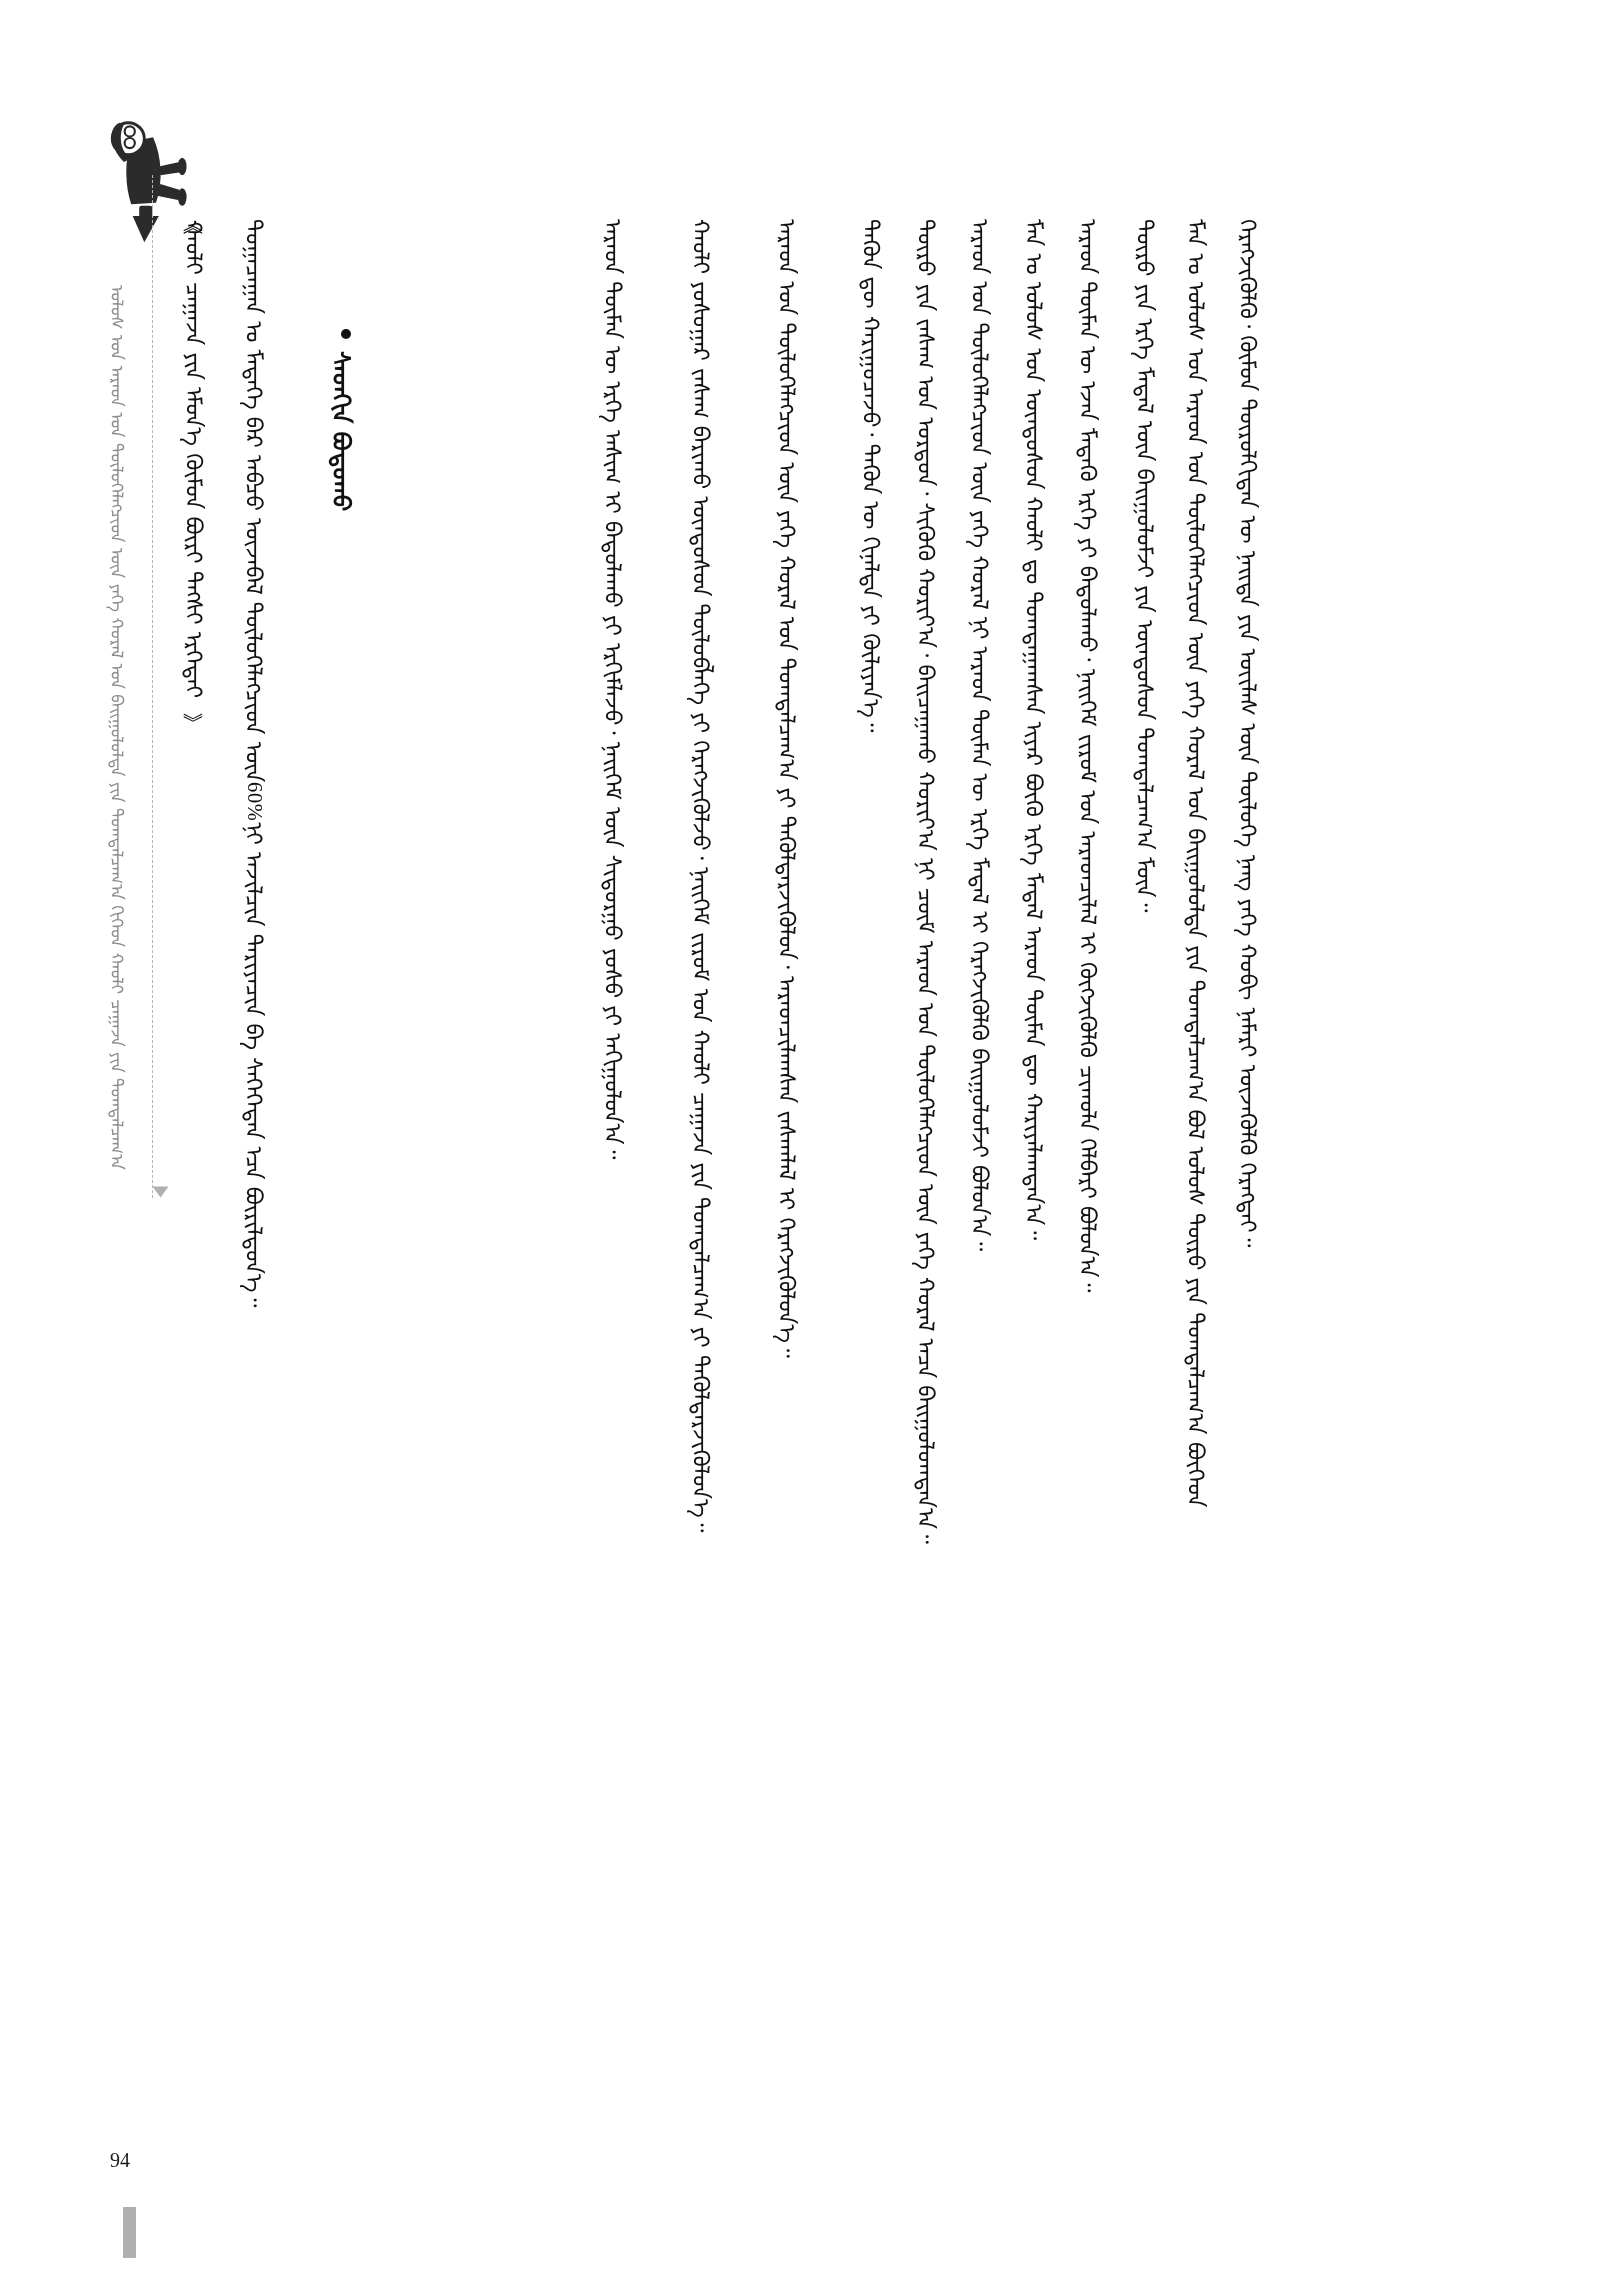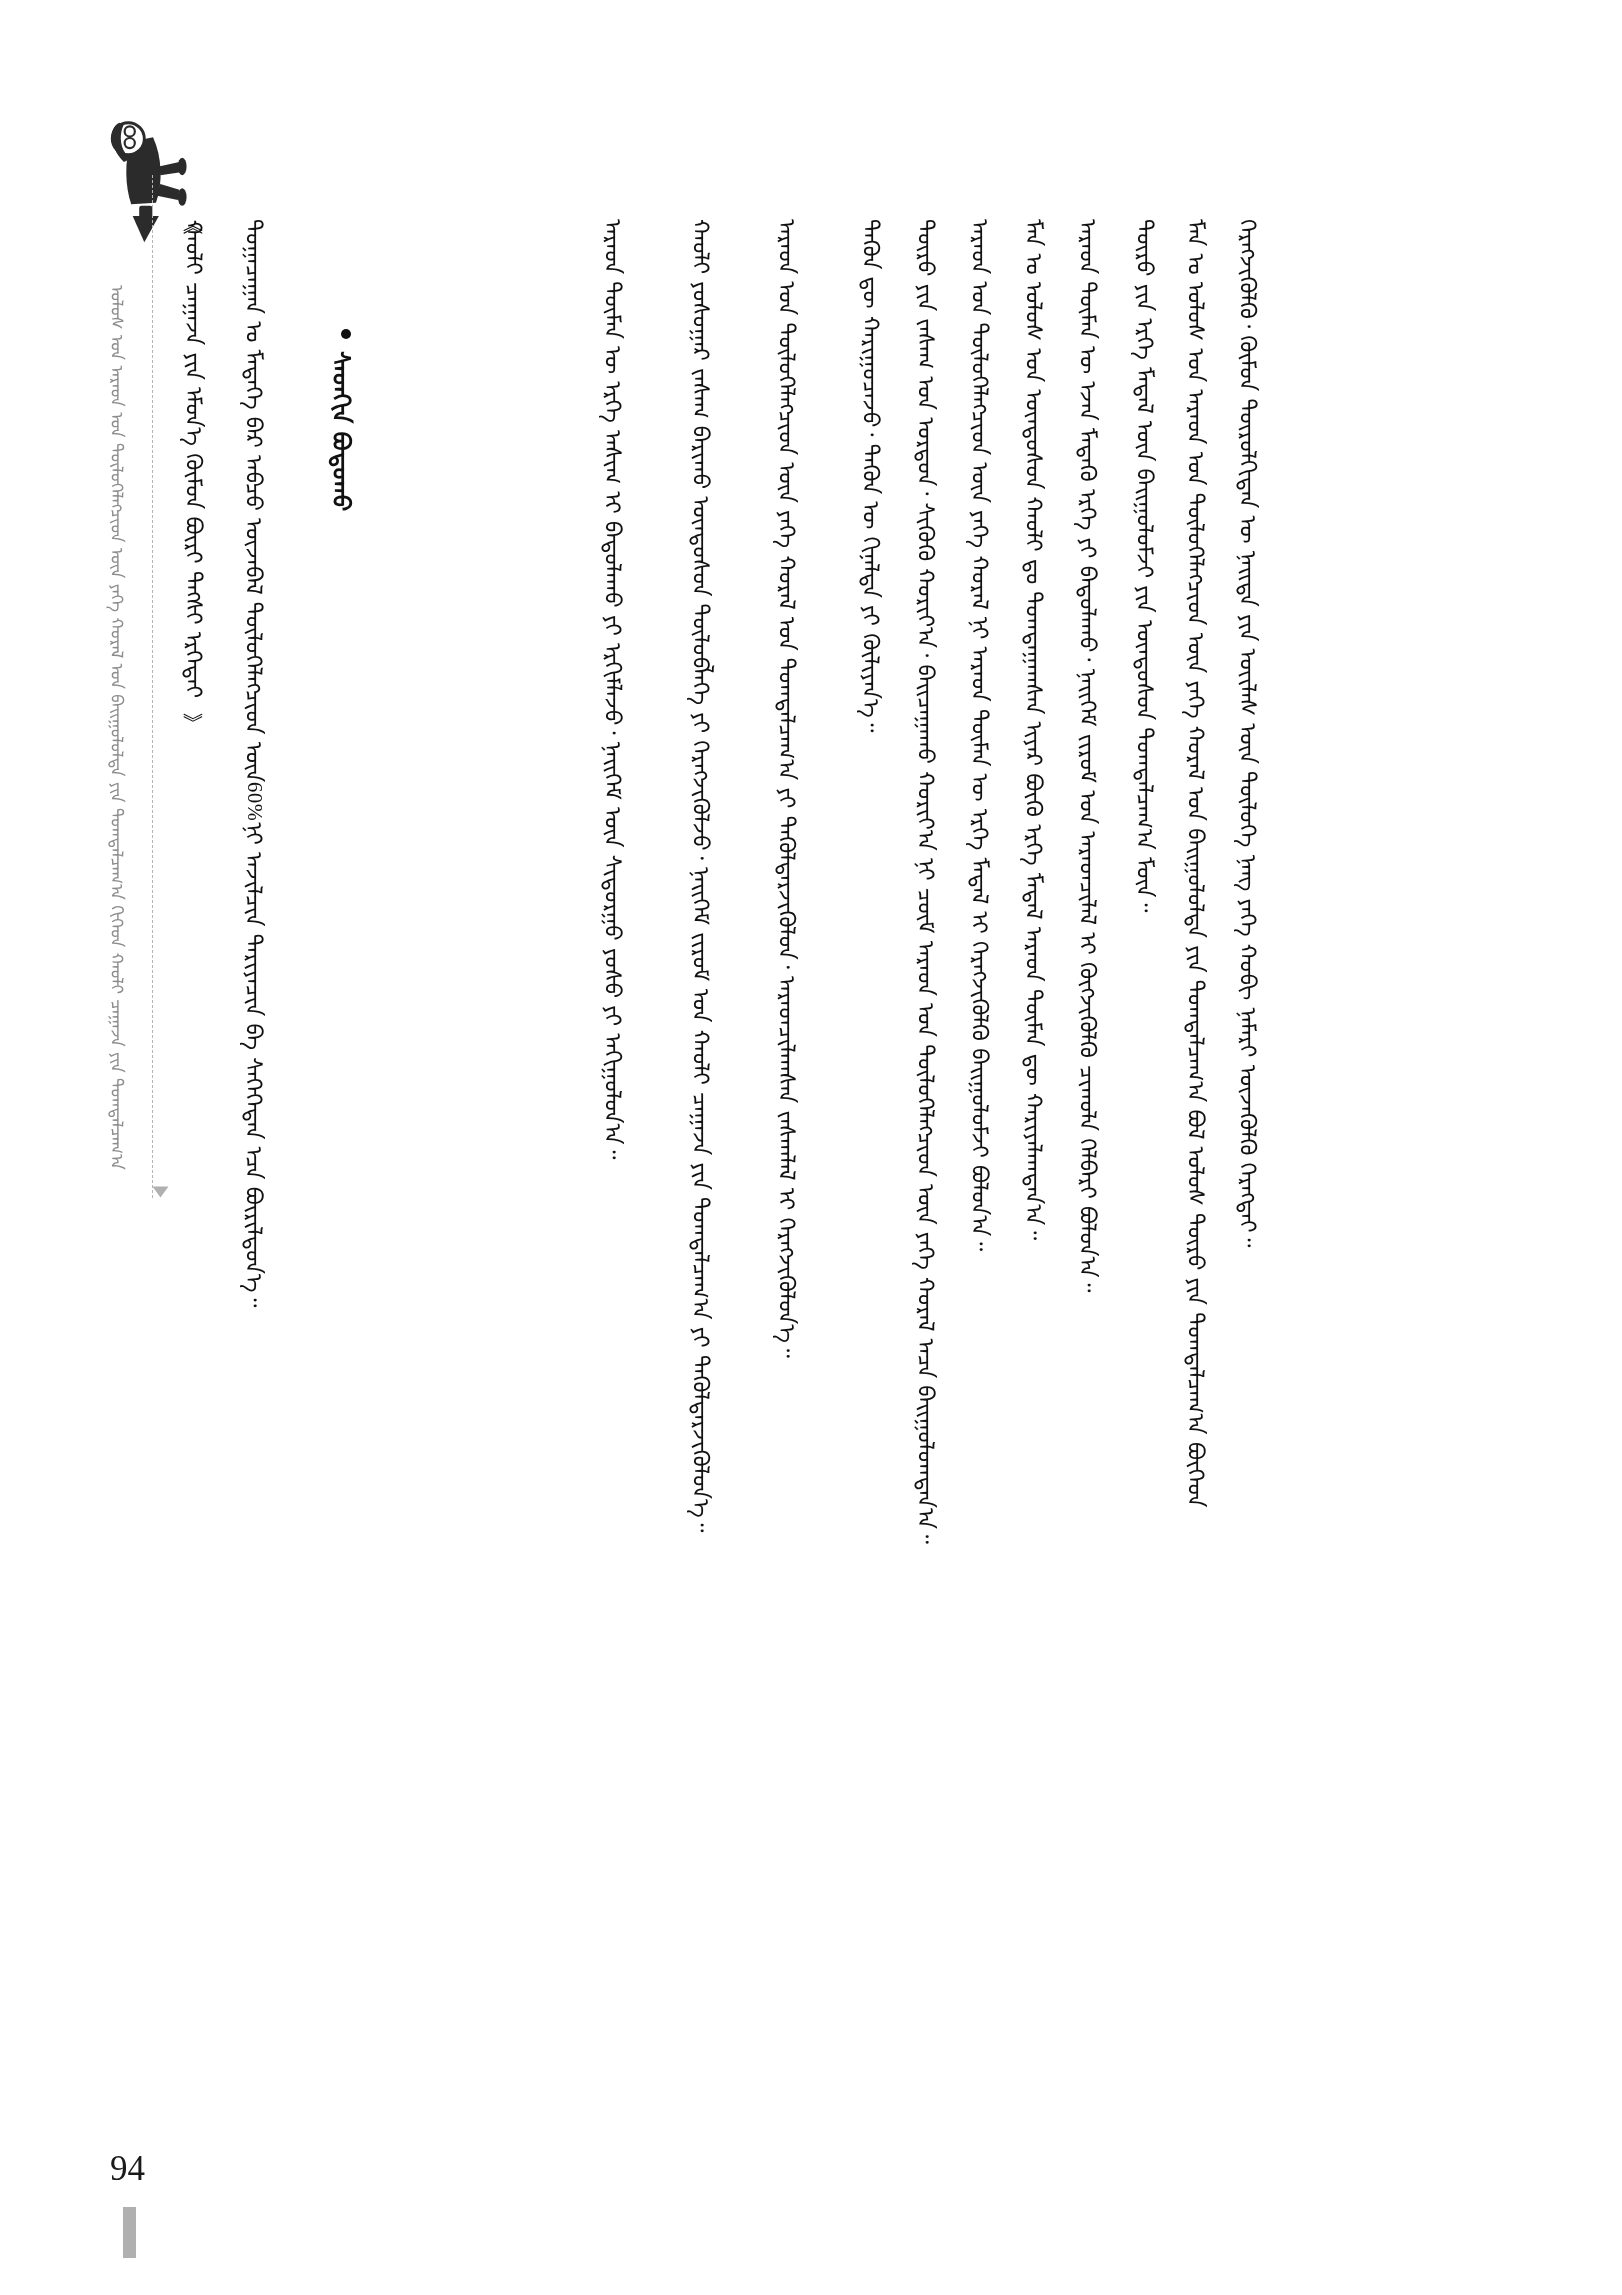--- a/index.html
+++ b/index.html
@@ -75,21 +75,21 @@
     height: 0;
     border-left: 11.7px solid #b0b0b0;
     border-top: 8px solid transparent;
     border-bottom: 8px solid transparent;
   }
 
   
   .page-number {
     position: absolute;
     font-family: "Liberation Serif", serif;
-    font-size: 35px;
+    font-size: 20px;
     color: #1a1a1a;
   }
   .page-bar {
     position: absolute;
     width: 13px;
     height: 51px;
     background: #b0b0b0;
   }
 
   

